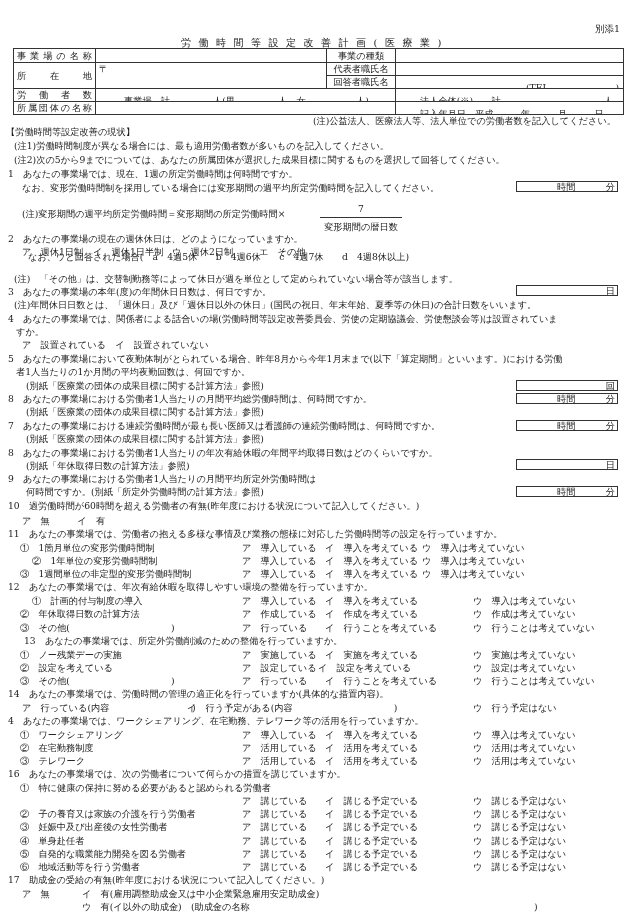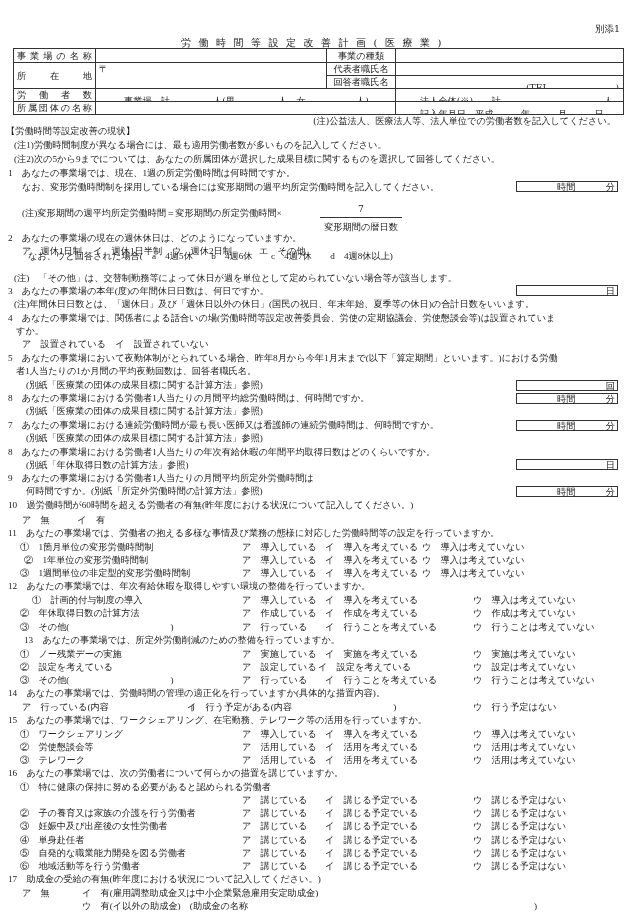--- a/index.html
+++ b/index.html
@@ -13,21 +13,21 @@
   table.head td.lbl { text-align: justify; text-align-last: justify; }
   table.head td.mlbl { text-align: center; }
   .note-right { right: 14px; top: 116px; }
   .box { position: absolute; border: 1px solid #333; height: 11px; width: 134px; left: 516px; box-sizing: border-box;
          font-size: 9.2px; line-height: 10px; }
   .box .u1 { position: absolute; left: 70px; top: 0; }
   .box .u2 { position: absolute; right: 2px; top: 0; }
   .frac { position: absolute; left: 320px; top: 203px; width: 82px; text-align: center; font-size: 9.2px; }
   .frac .num { display: block; border-bottom: 1px solid #333; padding-bottom: 3px; }
   .frac .den { display: block; padding-top: 3px; }
-  .row { position: absolute; white-space: nowrap; line-height: 1; font-size: 9.2px; font-family: Liberation Serif, serif; }
+  .row { position: absolute; white-space: nowrap; line-height: 1; font-size: 9.2px; }
   .c { position: absolute; white-space: nowrap; }
 </style>
 </head>
 <body>
 
 <div class="abs attach">別添1</div>
 <div class="abs title">労働時間等設定改善計画(医療業)</div>
 
 <table class="head">
   <colgroup>
@@ -111,21 +111,21 @@
 <div class="box" style="top:285px;width:102px">
   <span class="u2">日</span>
 </div>
 <div class="row" style="left:14px;top:300px">(注)年間休日日数とは、「週休日」及び「週休日以外の休日」(国民の祝日、年末年始、夏季等の休日)の合計日数をいいます。</div>
 
 <div class="row" style="left:8px;top:314px">4　あなたの事業場では、関係者による話合いの場(労働時間等設定改善委員会、労使の定期協議会、労使懇談会等)は設置されていま</div>
 <div class="row" style="left:16px;top:327px">すか。</div>
 <div class="row" style="left:22px;top:340px">ア　設置されている　イ　設置されていない</div>
 
 <div class="row" style="left:8px;top:354px">5　あなたの事業場において夜勤体制がとられている場合、昨年8月から今年1月末まで(以下「算定期間」といいます。)における労働</div>
-<div class="row" style="left:16px;top:367px">者1人当たりの1か月間の平均夜勤回数は、回答者職氏名。</div>
+<div class="row" style="left:16px;top:367px">者1人当たりの1か月間の平均夜勤回数は、何回ですか。</div>
 <div class="row" style="left:26px;top:381px">(別紙「医療業の団体の成果目標に関する計算方法」参照)</div>
 <div class="box" style="top:380px;width:102px">
   <span class="u2">回</span>
 </div>
 
 <div class="row" style="left:8px;top:394px">8　あなたの事業場における労働者1人当たりの月間平均総労働時間は、何時間ですか。</div>
 <div class="box" style="top:393px;width:102px">
   <span class="u1" style="left:40px">時間</span>
   <span class="u2">分</span>
 </div>
@@ -156,21 +156,21 @@
 
 <div class="row" style="left:8px;top:529px">11　あなたの事業場では、労働者の抱える多様な事情及び業務の態様に対応した労働時間等の設定を行っていますか。</div>
 <div>
   <div class="row" style="left:20px;top:543px;width:600px;height:10px">
     <span class="c" style="left:0">①　1箇月単位の変形労働時間制</span>
     <span class="c" style="left:222px">ア　導入している</span>
     <span class="c" style="left:305px">イ　導入を考えている</span>
     <span class="c" style="left:402px">ウ　導入は考えていない</span>
   </div>
   <div class="row" style="left:20px;top:556px;width:600px;height:10px">
-    <span class="c" style="left:4px">②　1年単位の変形労働時間制</span>
+    <span class="c" style="left:12px">②　1年単位の変形労働時間制</span>
     <span class="c" style="left:222px">ア　導入している</span>
     <span class="c" style="left:305px">イ　導入を考えている</span>
     <span class="c" style="left:402px">ウ　導入は考えていない</span>
   </div>
   <div class="row" style="left:20px;top:569px;width:600px;height:10px">
     <span class="c" style="left:0">③　1週間単位の非定型的変形労働時間制</span>
     <span class="c" style="left:222px">ア　導入している</span>
     <span class="c" style="left:305px">イ　導入を考えている</span>
     <span class="c" style="left:402px">ウ　導入は考えていない</span>
   </div>
@@ -220,30 +220,30 @@
   </div>
 </div>
 
 <div class="row" style="left:8px;top:689px">14　あなたの事業場では、労働時間の管理の適正化を行っていますか(具体的な措置内容)。</div>
 <div class="row" style="left:22px;top:703px;width:600px;height:10px">
   <span class="c" style="left:0">ア　行っている(内容　　　　　　　　　)</span>
   <span class="c" style="left:165px">イ　行う予定がある(内容　　　　　　　　　　　)</span>
   <span class="c" style="left:451px">ウ　行う予定はない</span>
 </div>
 
-<div class="row" style="left:8px;top:716px">15　あなたの事業場では、ワークシェアリング、在宅勤務、テレワーク等の活用を行っていますか。</div>
+<div class="row" style="left:8px;top:716px">4　あなたの事業場では、ワークシェアリング、在宅勤務、テレワーク等の活用を行っていますか。</div>
 <div>
   <div class="row" style="left:20px;top:730px;width:600px;height:10px">
     <span class="c" style="left:0">①　ワークシェアリング</span>
     <span class="c" style="left:222px">ア　導入している</span>
     <span class="c" style="left:305px">イ　導入を考えている</span>
     <span class="c" style="left:453px">ウ　導入は考えていない</span>
   </div>
   <div class="row" style="left:20px;top:743px;width:600px;height:10px">
-    <span class="c" style="left:0">②　労使懇談会等</span>
+    <span class="c" style="left:0">②　在宅勤務制度</span>
     <span class="c" style="left:222px">ア　活用している</span>
     <span class="c" style="left:305px">イ　活用を考えている</span>
     <span class="c" style="left:453px">ウ　活用は考えていない</span>
   </div>
   <div class="row" style="left:20px;top:756px;width:600px;height:10px">
     <span class="c" style="left:0">③　テレワーク</span>
     <span class="c" style="left:222px">ア　活用している</span>
     <span class="c" style="left:305px">イ　活用を考えている</span>
     <span class="c" style="left:453px">ウ　活用は考えていない</span>
   </div>

